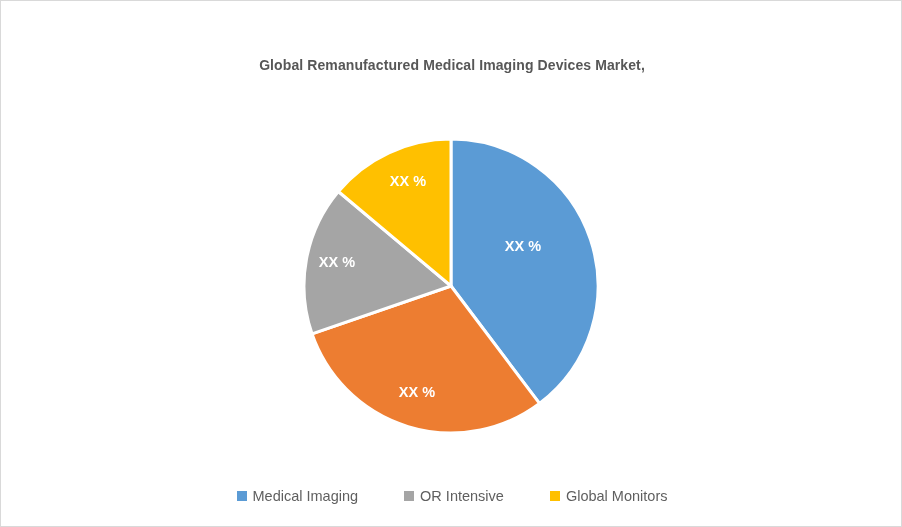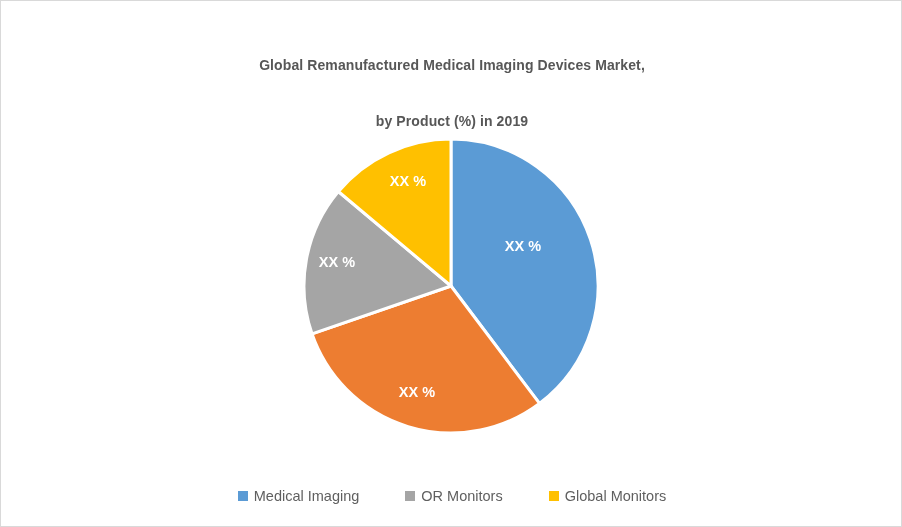--- a/index.html
+++ b/index.html
@@ -81,21 +81,20 @@
     line-height: 16px;
   }
 </style>
 </head>
 <body>
 
 <div class="chart-frame">
 
   <div class="chart-title">
     <span>Global Remanufactured Medical Imaging Devices Market,</span><br>
-    <span>by Product (%) in 2019</span>
   </div>
 
   <div class="pie-area">
     <svg class="pie-svg" width="902" height="470" viewBox="0 0 902 470">
       <g id="pie-slices">
           <path d="M 450 285 L 450.00 138.00 A 147 147 0 0 1 538.47 402.40 Z" fill="#5B9BD5" stroke="#ffffff" stroke-width="3" stroke-linejoin="round"></path>
           <path d="M 450 285 L 538.47 402.40 A 147 147 0 0 1 311.01 332.86 Z" fill="#ED7D31" stroke="#ffffff" stroke-width="3" stroke-linejoin="round"></path>
           <path d="M 450 285 L 311.01 332.86 A 147 147 0 0 1 337.39 190.51 Z" fill="#A5A5A5" stroke="#ffffff" stroke-width="3" stroke-linejoin="round"></path>
           <path d="M 450 285 L 337.39 190.51 A 147 147 0 0 1 450.00 138.00 Z" fill="#FFC000" stroke="#ffffff" stroke-width="3" stroke-linejoin="round"></path>
         </g>
@@ -108,21 +107,21 @@
     </svg>
   </div>
 
   <div class="legend" id="legend-root">
       <div class="legend-item">
         <span class="legend-swatch" style="background: rgb(91, 155, 213);"></span>
         <span class="legend-label">Medical Imaging</span>
       </div>
       <div class="legend-item">
         <span class="legend-swatch" style="background: rgb(165, 165, 165);"></span>
-        <span class="legend-label">OR Monitors</span>
+        <span class="legend-label">OR Intensive</span>
       </div>
       <div class="legend-item">
         <span class="legend-swatch" style="background: rgb(255, 192, 0);"></span>
         <span class="legend-label">Global Monitors</span>
       </div>
     </div>
 
 </div>
 
 </body></html>

